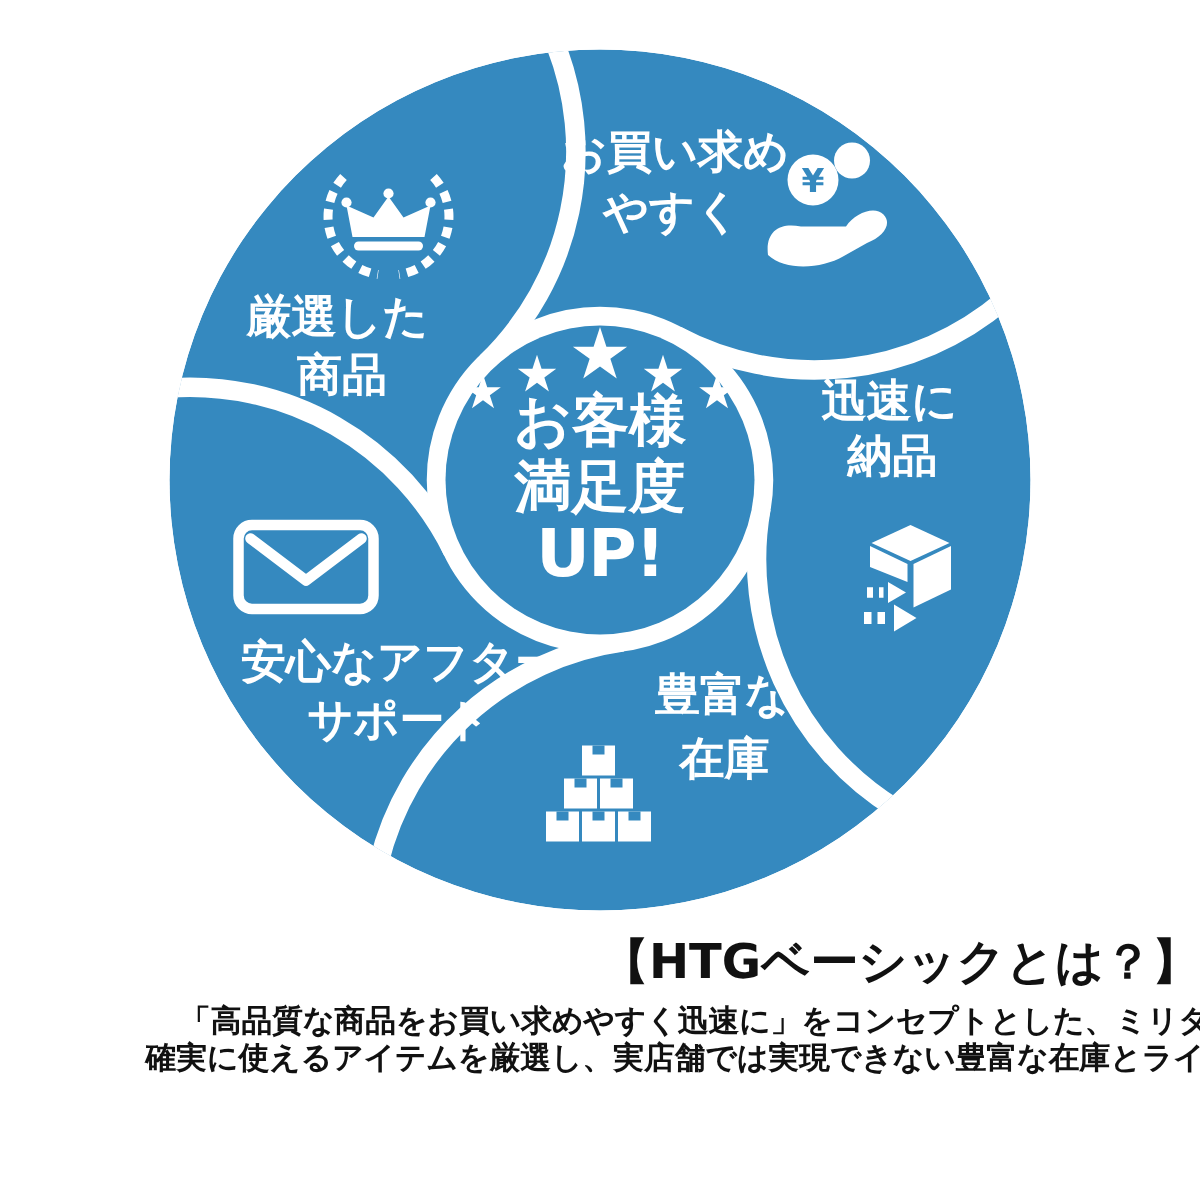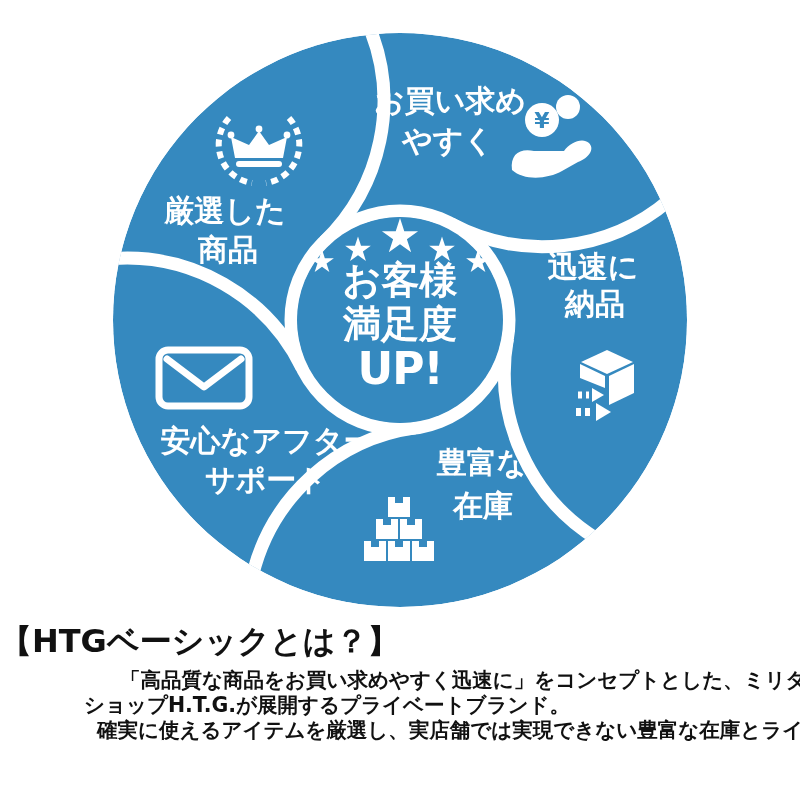--- a/index.html
+++ b/index.html
@@ -4,21 +4,21 @@
 <style>
   html,body{margin:0;padding:0;background:#ffffff;}
   body{width:800px;height:800px;font-family:"DejaVu Sans",sans-serif;}
   .stage{position:relative;width:800px;height:800px;background:#fff;overflow:hidden;}
   svg{display:block;}
   svg text{font-family:"DejaVu Sans",sans-serif;}
   .blade-label{fill:#ffffff;font-size:30px;font-weight:bold;text-anchor:middle;}
   .center-label{fill:#ffffff;font-size:38px;font-weight:bold;text-anchor:middle;}
   .center-label-up{fill:#ffffff;font-size:44px;font-weight:bold;text-anchor:middle;letter-spacing:-1px;}
   .caption{position:absolute;left:0;top:618px;width:800px;color:#111111;}
-  .caption-title{margin:0;text-align:left;font-size:32px;font-weight:bold;letter-spacing:0px;line-height:1.45;}
+  .caption-title{margin:0;text-align:right;font-size:32px;font-weight:bold;letter-spacing:0px;line-height:1.45;}
   .caption-body{margin:4px 28px 0 84px;font-size:20.5px;font-weight:bold;line-height:24.8px;}
   .caption-line{white-space:nowrap;}
   .indent-a{text-indent:36px;}
   .indent-b{text-indent:13px;}
 </style>
 </head>
 <body>
 
 <div class="stage">
 
@@ -126,18 +126,17 @@
       </g>
       <text class="blade-label" x="267" y="451">安心なアフター</text>
       <text class="blade-label" x="266" y="490">サポート</text>
     </g>
   </svg>
 
   <div class="caption">
     <h2 class="caption-title">【HTGベーシックとは？】</h2>
     <div class="caption-body">
       <div class="caption-line indent-a">「高品質な商品をお買い求めやすく迅速に」をコンセプトとした、ミリタリー</div>
-      <div class="caption-line">ショップH.T.G.が展開するプライベートブランド。</div>
       <div class="caption-line indent-b">確実に使えるアイテムを厳選し、実店舗では実現できない豊富な在庫とライン</div>
     </div>
   </div>
 
 </div>
 
 </body></html>

